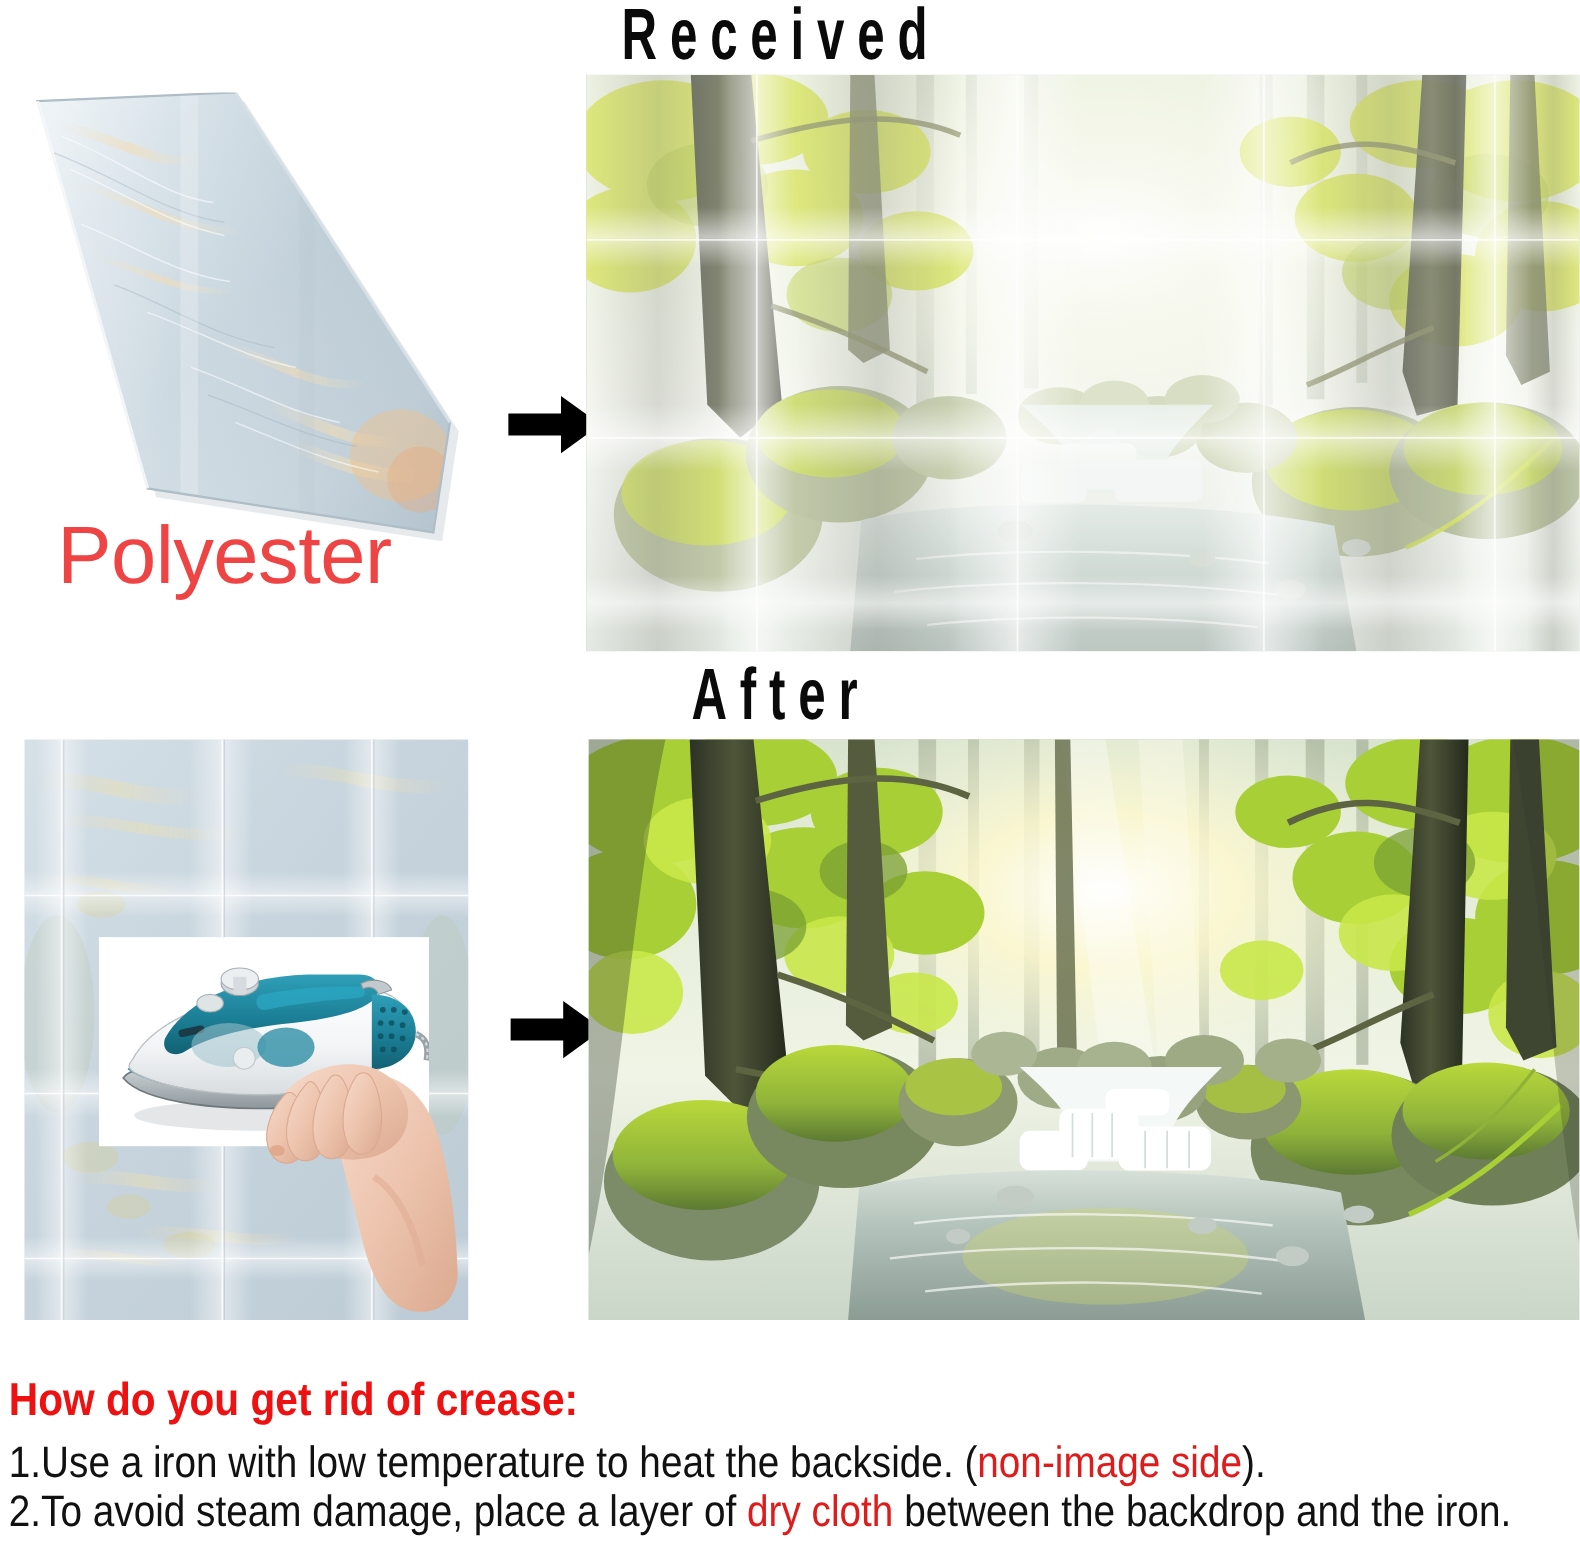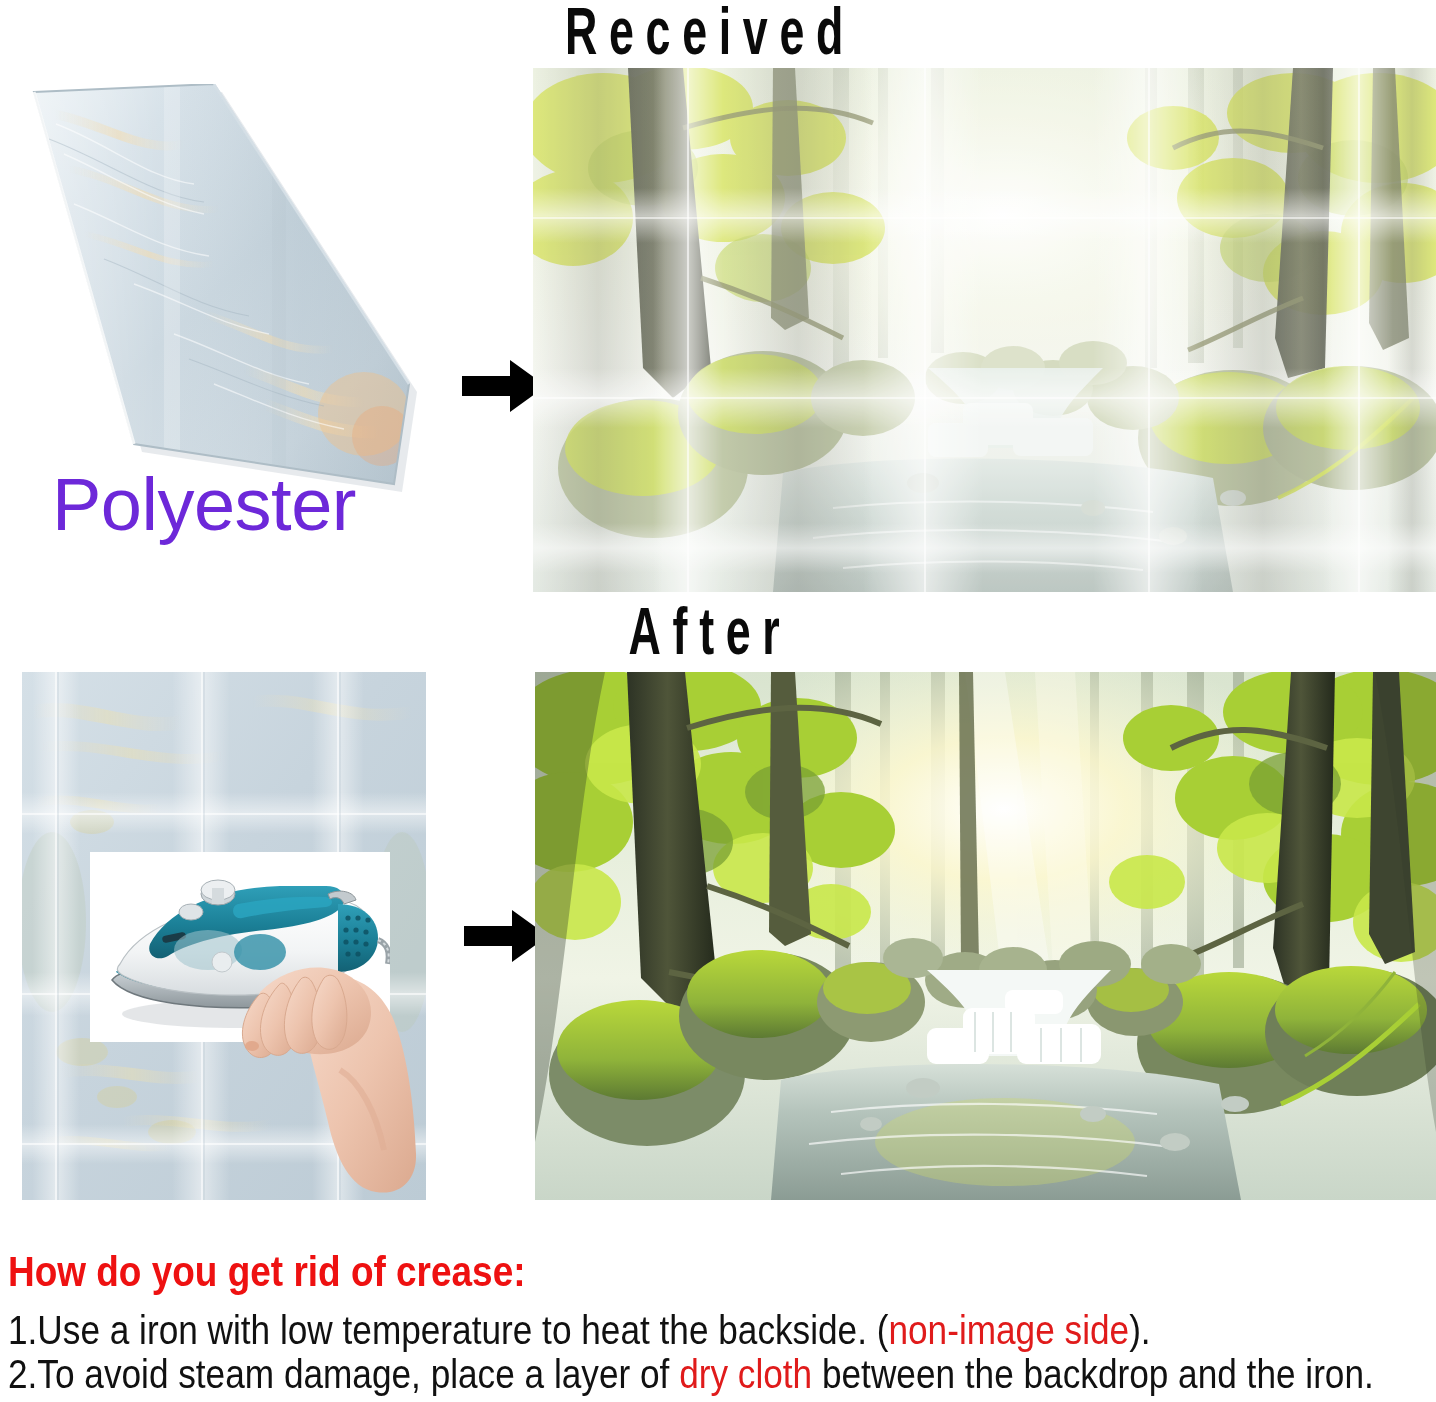--- a/index.html
+++ b/index.html
@@ -40,21 +40,21 @@
   
   .creases{ position:absolute; inset:0; pointer-events:none; }
 
   
   #fabric-fold{ position:absolute; left:14px; top:84px; width:410px; height:408px; }
   #fabric-fold svg{ display:block; }
 
   #label-polyester{
     position:absolute; left:52px; top:462px;
     font-family:"Liberation Sans", sans-serif;
-    font-size:74px; font-weight:normal; color:#6d28d9;
+    font-size:74px; font-weight:normal; color:#ef4444;
     letter-spacing:-0.5px; white-space:nowrap;
   }
 
   
   #backside-panel{ position:absolute; left:22px; top:672px; width:404px; height:528px; overflow:hidden; }
   #iron-card{
     position:absolute; left:90px; top:852px;
     width:300px; height:190px; background:#ffffff;
     overflow:hidden;
   }

